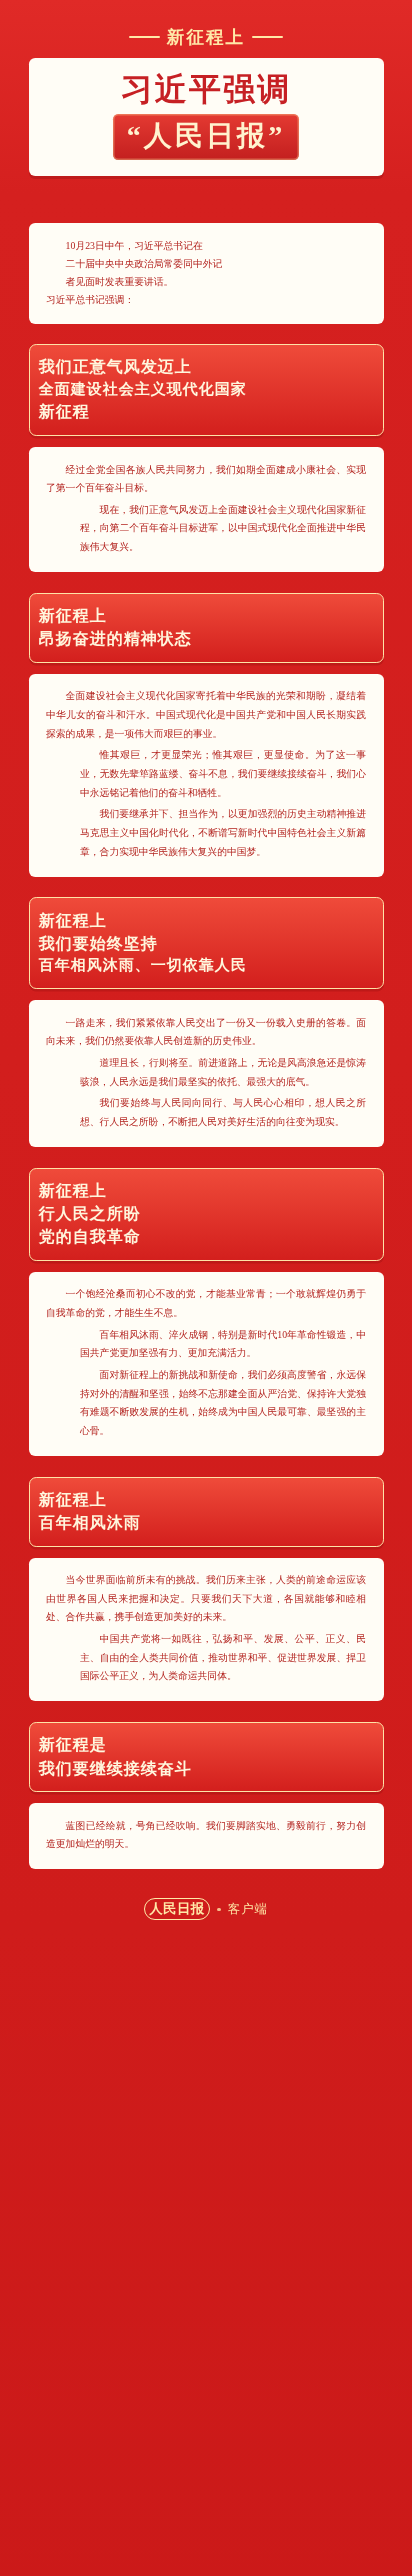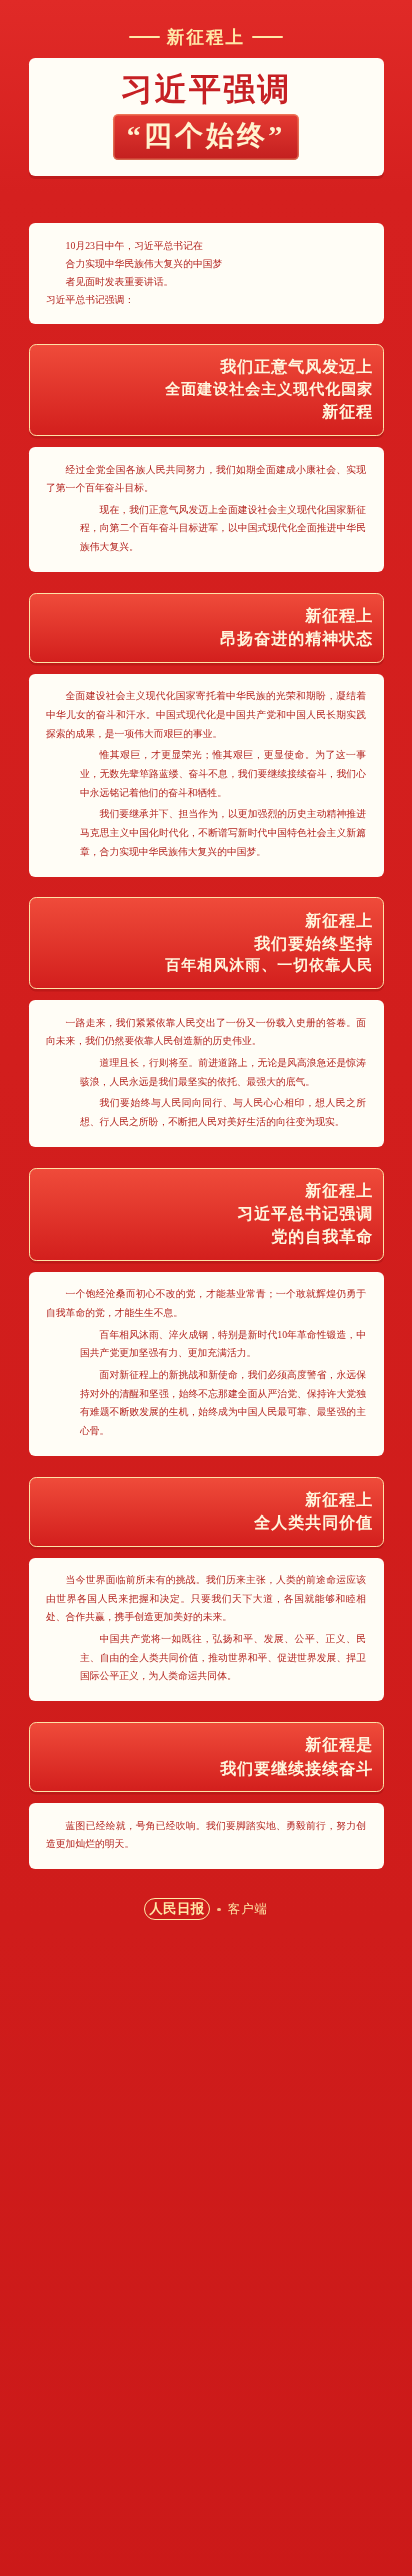--- a/index.html
+++ b/index.html
@@ -94,21 +94,21 @@
   .lead-card .indent { text-indent: 2em; display: block; }
   .lead-card .center { text-align: center; text-indent: 0; }
 
   
   .section { width: 355px; margin: 20.6px auto 0 auto; }
   .sec-head {
     background: linear-gradient(180deg,#ef4b3a 0%, #d31f1d 100%);
     border: 1.5px solid #ffe3a7;
     border-radius: 7.2px;
     padding: 10.3px 9.3px 11.3px 9.3px;
-    text-align: right;
+    text-align: left;
     box-shadow: 0 2.6px 0 rgba(120,10,10,0.22);
   }
   .sec-head .line {
     color: #fff6dd;
     font-size: 16px;
     font-weight: bold;
     line-height: 1.45;
     letter-spacing: 1px;
     font-family: "Liberation Serif", serif;
   }
@@ -164,28 +164,28 @@
 
   <div class="header">
     <div class="kicker-wrap">
       <span class="kicker-line"></span>
       <span class="kicker">新征程上</span>
       <span class="kicker-line"></span>
     </div>
     <div class="title-card">
       <div class="title-main">习近平强调</div>
       <div class="title-sub-wrap">
-        <span class="title-sub">“四个始终”</span>
+        <span class="title-sub">“人民日报”</span>
       </div>
     </div>
   </div>
 
   <div class="lead-card">
     <span class="indent">10月23日中午，习近平总书记在</span>
-    <span class="indent">合力实现中华民族伟大复兴的中国梦</span>
+    <span class="indent">二十届中央中央政治局常委同中外记</span>
     <span class="indent">者见面时发表重要讲话。</span>
     <span class="center">习近平总书记强调：</span>
   </div>
 
   <div class="section">
     <div class="sec-head">
       <div class="line">我们正意气风发迈上</div>
       <div class="line small">全面建设社会主义现代化国家</div>
       <div class="line">新征程</div>
     </div>
@@ -216,34 +216,34 @@
     <div class="sec-body">
       <p>一路走来，我们紧紧依靠人民交出了一份又一份载入史册的答卷。面向未来，我们仍然要依靠人民创造新的历史伟业。</p>
       <p>道理且长，行则将至。前进道路上，无论是风高浪急还是惊涛骇浪，人民永远是我们最坚实的依托、最强大的底气。</p>
       <p>我们要始终与人民同向同行、与人民心心相印，想人民之所想、行人民之所盼，不断把人民对美好生活的向往变为现实。</p>
     </div>
   </div>
 
   <div class="section">
     <div class="sec-head">
       <div class="line">新征程上</div>
-      <div class="line">习近平总书记强调</div>
+      <div class="line">行人民之所盼</div>
       <div class="line">党的自我革命</div>
     </div>
     <div class="sec-body">
       <p>一个饱经沧桑而初心不改的党，才能基业常青；一个敢就辉煌仍勇于自我革命的党，才能生生不息。</p>
       <p>百年相风沐雨、淬火成钢，特别是新时代10年革命性锻造，中国共产党更加坚强有力、更加充满活力。</p>
       <p>面对新征程上的新挑战和新使命，我们必须高度警省，永远保持对外的清醒和坚强，始终不忘那建全面从严治党、保持许大党独有难题不断败发展的生机，始终成为中国人民最可靠、最坚强的主心骨。</p>
     </div>
   </div>
 
   <div class="section">
     <div class="sec-head">
       <div class="line">新征程上</div>
-      <div class="line">全人类共同价值</div>
+      <div class="line">百年相风沐雨</div>
     </div>
     <div class="sec-body">
       <p>当今世界面临前所未有的挑战。我们历来主张，人类的前途命运应该由世界各国人民来把握和决定。只要我们天下大道，各国就能够和睦相处、合作共赢，携手创造更加美好的未来。</p>
       <p>中国共产党将一如既往，弘扬和平、发展、公平、正义、民主、自由的全人类共同价值，推动世界和平、促进世界发展、捍卫国际公平正义，为人类命运共同体。</p>
     </div>
   </div>
 
   <div class="section">
     <div class="sec-head">
       <div class="line">新征程是</div>

